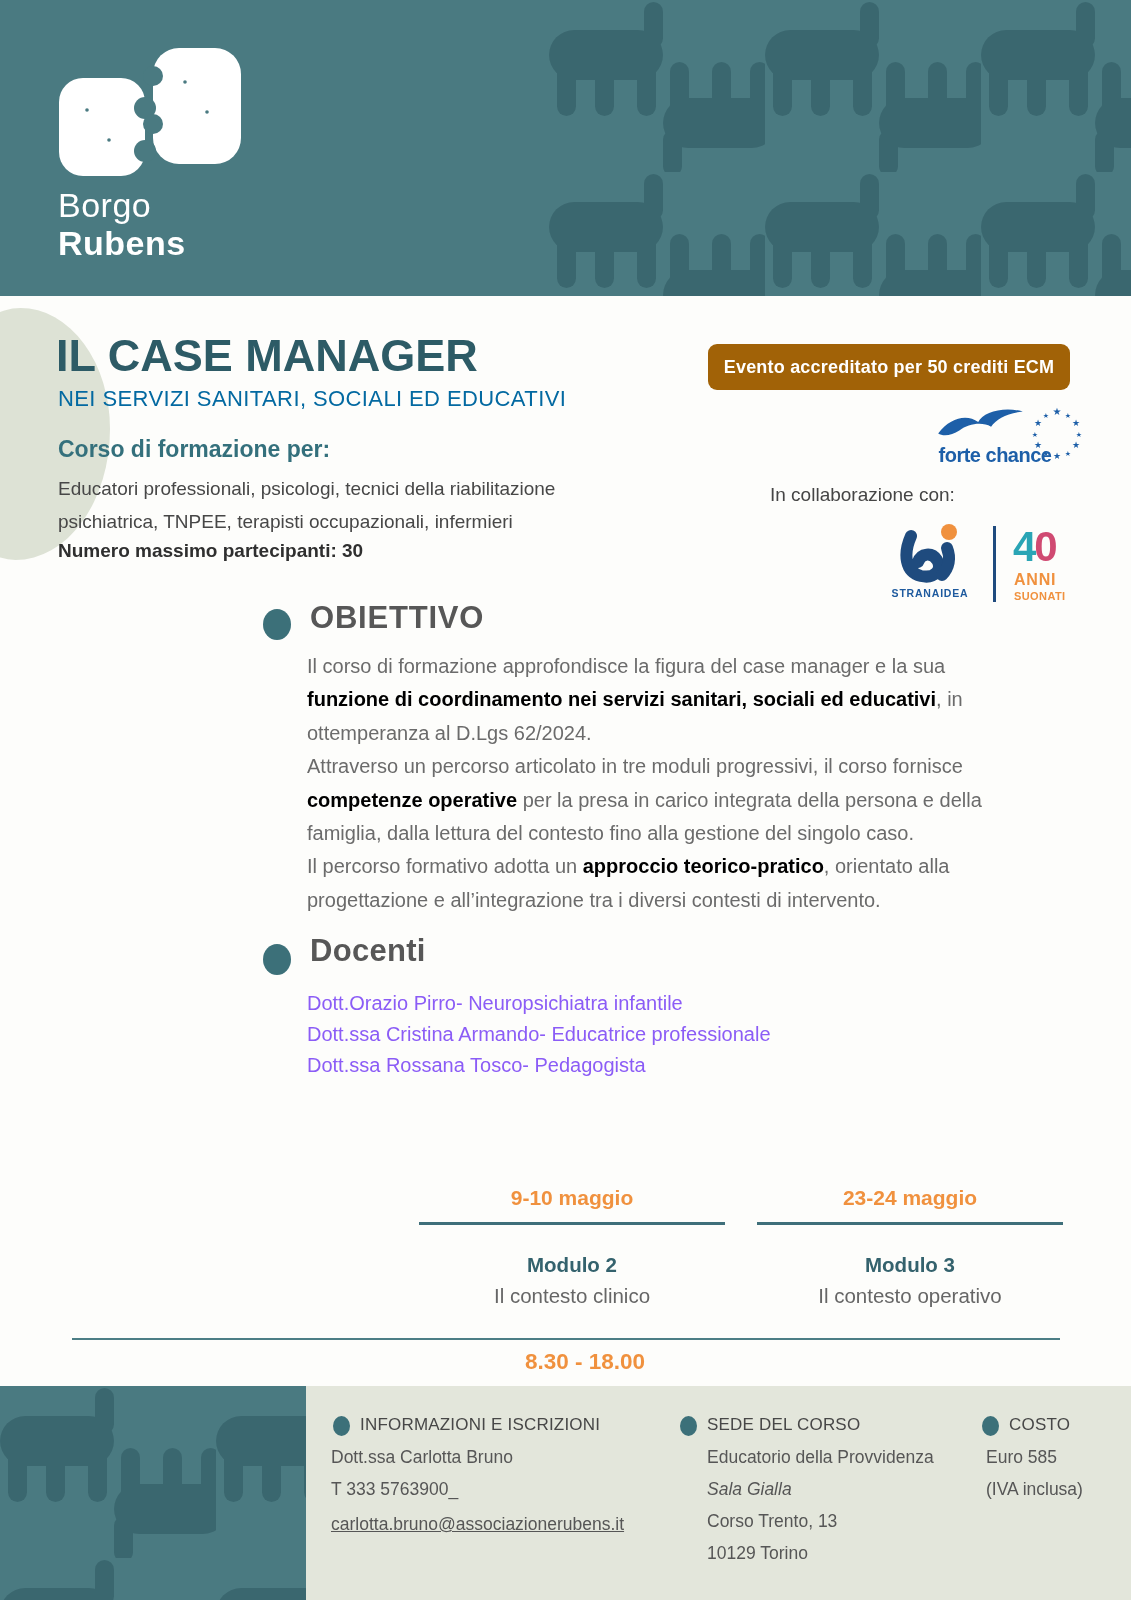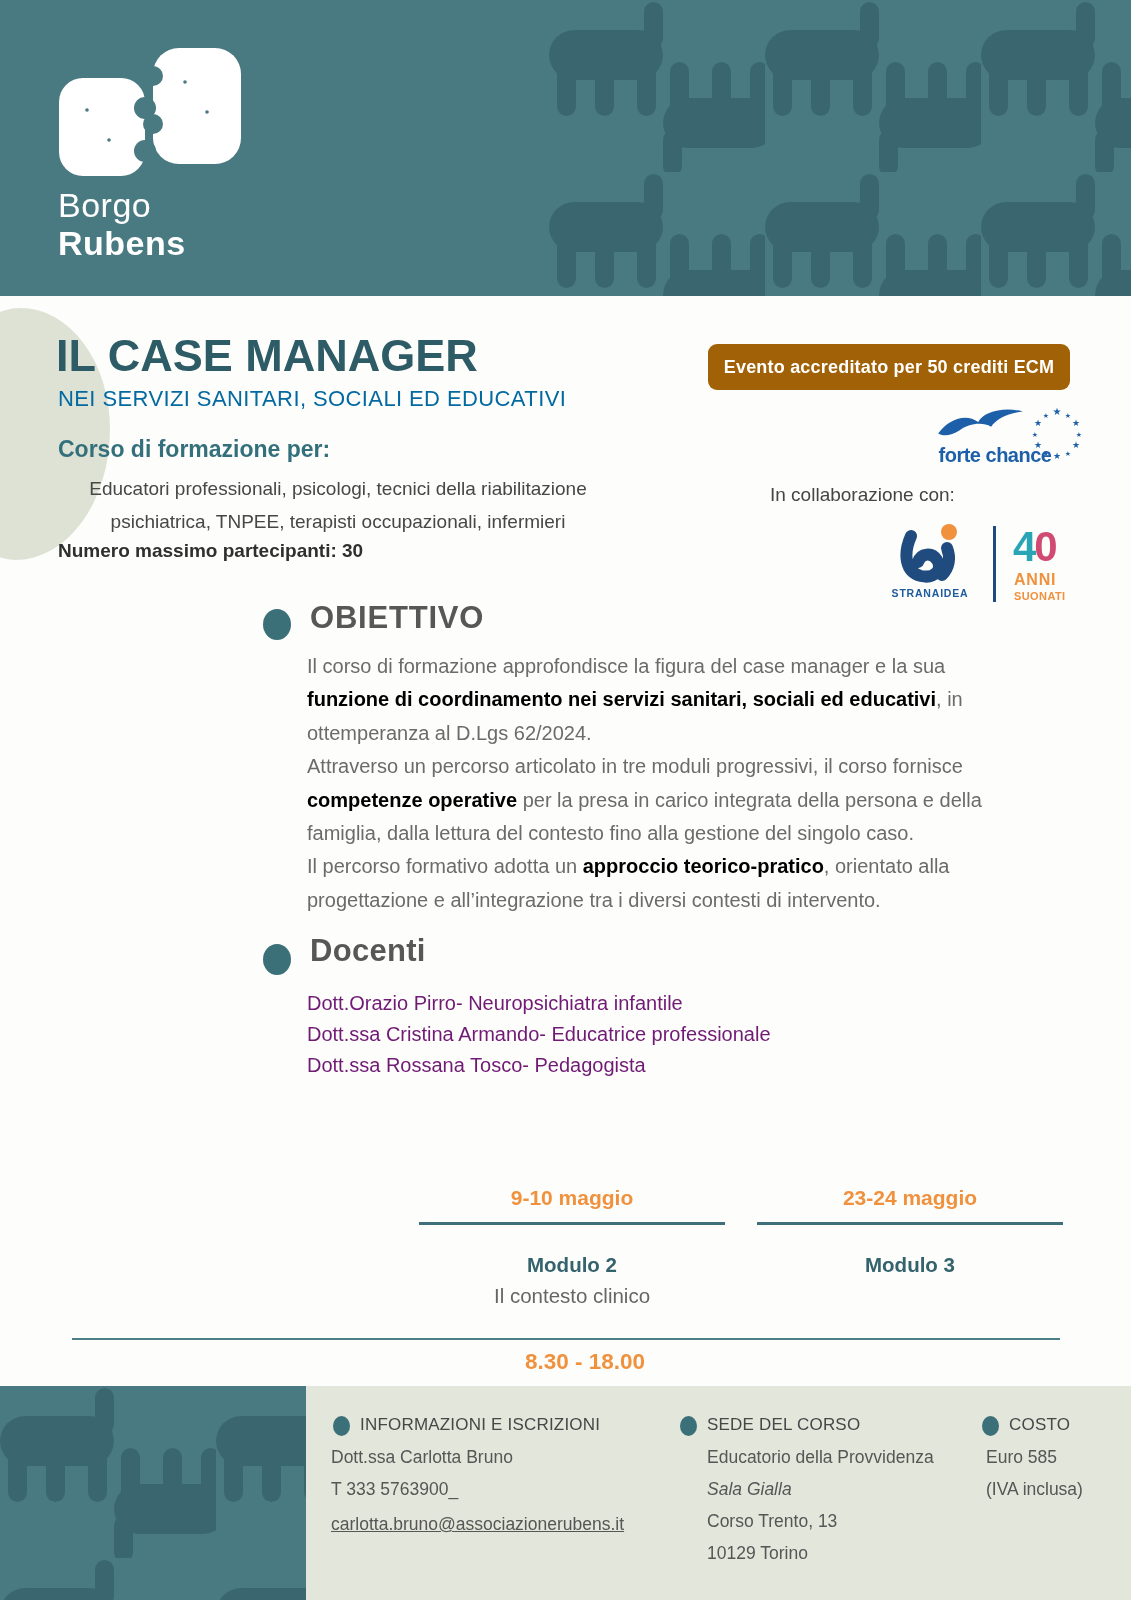--- a/index.html
+++ b/index.html
@@ -13,21 +13,21 @@
   .header{position:absolute;left:0;top:0;width:1131px;height:296px;background:#4a7a81;}
   .header .pattern{position:absolute;right:0;top:0;height:296px;width:582px;display:block;}
   .brand-logo{position:absolute;left:57px;top:48px;width:205px;height:128px;}
   .brand-name{position:absolute;left:58px;top:186px;color:#ffffff;font-size:34px;line-height:38px;letter-spacing:.5px;}
   .brand-name .b2{font-weight:700;}
   
   .blob{position:absolute;left:-62px;top:308px;width:172px;height:252px;background:#dde2d5;border-radius:48% 52% 55% 45%/50% 48% 52% 50%;}
   .title{position:absolute;left:56px;top:330px;font-size:45px;font-weight:700;color:#2d5b66;letter-spacing:0px;}
   .subtitle{position:absolute;left:58px;top:386px;font-size:22px;color:#0369a1;letter-spacing:.4px;}
   .corso-label{position:absolute;left:58px;top:436px;font-size:23px;font-weight:700;color:#34707c;}
-  .corso-text{position:absolute;left:58px;top:472px;width:560px;font-size:19px;color:#474747;line-height:33px;text-align:center;}
+  .corso-text{position:absolute;left:58px;top:472px;width:560px;font-size:19px;color:#474747;line-height:33px;}
   .max-part{position:absolute;left:58px;top:540px;font-size:19px;font-weight:700;color:#2f2f2f;}
   .ecm-badge{position:absolute;left:708px;top:344px;width:362px;height:46px;background:#a16207;border-radius:9px;
     color:#fff;font-weight:700;font-size:18px;text-align:center;line-height:46px;letter-spacing:.2px;}
   .fc-bird{position:absolute;left:936px;top:407px;width:92px;height:34px;}
   .fc-text{position:absolute;left:920px;top:444px;width:150px;font-size:20px;font-weight:700;color:#1d5fa8;letter-spacing:-.5px;text-align:center;}
   .fc-stars{position:absolute;left:1026px;top:402px;width:62px;height:62px;}
   .collab-label{position:absolute;left:770px;top:484px;font-size:19px;color:#454545;}
   .strana-mark{position:absolute;left:899px;top:522px;width:64px;height:62px;}
   .strana-label{position:absolute;left:880px;top:587px;width:100px;text-align:center;font-size:10.5px;font-weight:700;color:#1e5a9e;letter-spacing:.8px;}
   .partner-divider{position:absolute;left:993px;top:526px;width:3px;height:76px;background:#1f4b7e;}
@@ -36,21 +36,21 @@
   .anni-num .n0{color:#d04a72;}
   .anni-1{position:absolute;left:1014px;top:571px;font-size:16px;font-weight:700;color:#f0913e;letter-spacing:.8px;}
   .anni-2{position:absolute;left:1014px;top:590px;font-size:11px;font-weight:700;color:#f0913e;letter-spacing:.4px;}
   
   .bullet{position:absolute;width:28px;height:31px;border-radius:50%;background:#3c7079;}
   .sec-heading{position:absolute;font-weight:700;color:#575757;letter-spacing:.8px;}
   .obj-heading{left:310px;top:600px;font-size:31px;}
   .obj-par{position:absolute;left:307px;top:650px;width:790px;font-size:20px;color:#6b6b6b;line-height:33.4px;}
   .obj-par b{color:#000000;}
   .doc-heading{left:310px;top:933px;font-size:31px;letter-spacing:.3px;}
-  .doc-list{position:absolute;left:307px;top:988px;width:790px;font-size:20px;color:#701a75;line-height:31.2px;}
+  .doc-list{position:absolute;left:307px;top:988px;width:790px;font-size:20px;color:#8b5cf6;line-height:31.2px;}
   
   .mod-col{position:absolute;top:1186px;width:306px;text-align:center;}
   .mod-col .date{font-size:21px;font-weight:700;color:#f0913e;}
   .mod-col .rule{margin-top:12px;height:2.5px;background:#3f6f7a;}
   .mod-col .name{margin-top:28px;font-size:20.5px;font-weight:700;color:#34626d;}
   .mod-col .topic{margin-top:7px;font-size:20.5px;color:#666666;}
   .full-rule{position:absolute;left:72px;top:1338px;width:988px;height:2px;background:#4c7e85;}
   .time{position:absolute;left:435px;top:1349px;width:300px;text-align:center;font-size:22.5px;font-weight:700;color:#f0913e;}
   
   .footer{position:absolute;left:0;top:1386px;width:1131px;height:214px;background:#e3e6db;}
@@ -181,20 +181,21 @@
   <div class="mod-col" style="left:419px;">
     <div class="date">9-10 maggio</div>
     <div class="rule"></div>
     <div class="name">Modulo 2</div>
     <div class="topic">Il contesto clinico</div>
   </div>
   <div class="mod-col" style="left:757px;">
     <div class="date">23-24 maggio</div>
     <div class="rule"></div>
     <div class="name">Modulo 3</div>
+    <div class="topic">Il contesto operativo</div>
   </div>
 
   <div class="full-rule"></div>
   <div class="time">8.30 - 18.00</div>
 
   <div class="footer">
     <div class="footer-teal">
       <svg viewBox="0 0 306 214" preserveAspectRatio="xMidYMid slice">
         <defs>
           <pattern id="pt2" width="216" height="172" patternUnits="userSpaceOnUse">

